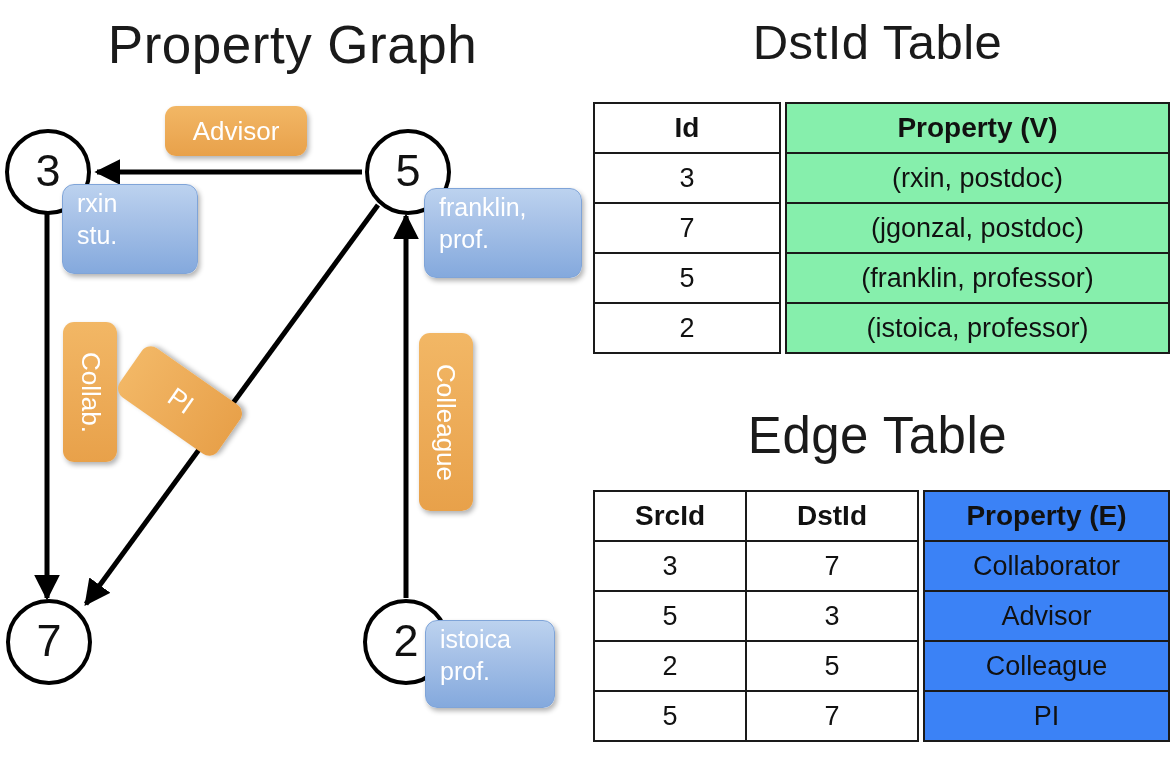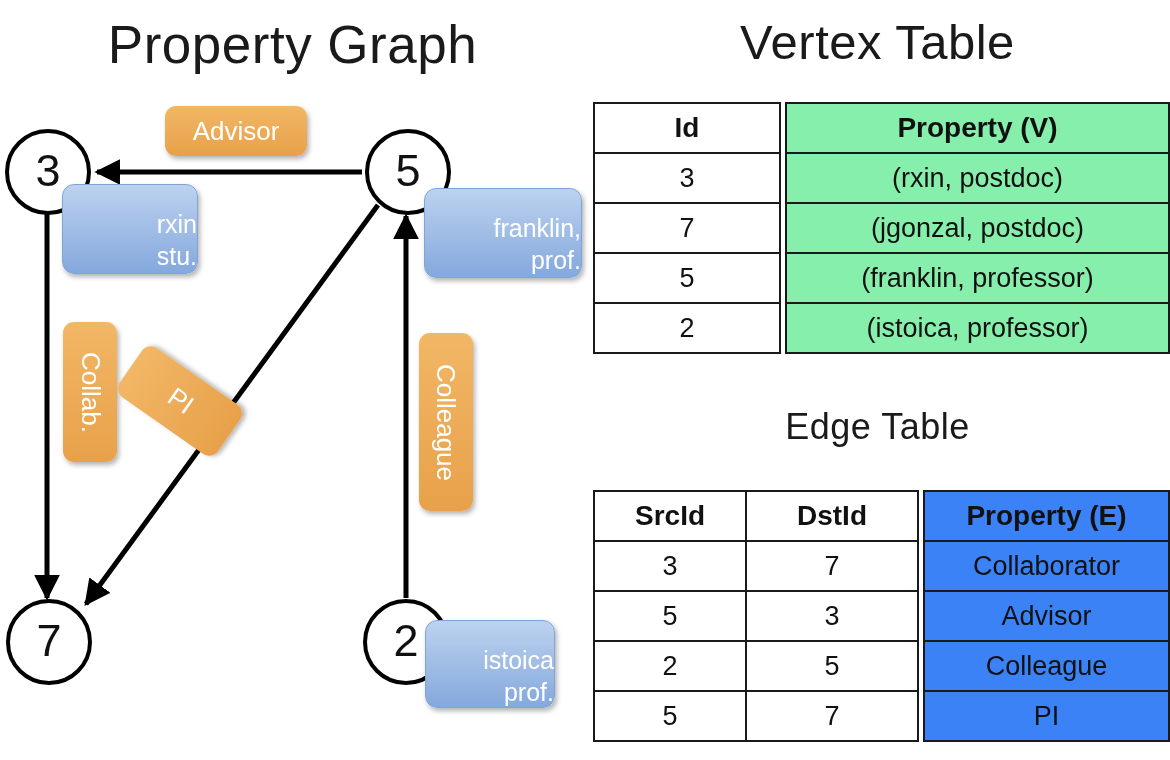--- a/index.html
+++ b/index.html
@@ -31,21 +31,21 @@
     font-size: 53px;
   }
   #title-vertex-table {
     left: 585px; top: 14px; width: 585px;
     text-align: center;
     font-size: 49px;
   }
   #title-edge-table {
     left: 585px; top: 406px; width: 585px;
     text-align: center;
-    font-size: 36px;
+    font-size: 51px;
   }
 
   
   #graph-canvas {
     position: absolute;
     left: 0; top: 0;
     width: 585px; height: 760px;
   }
   #graph-edges {
     position: absolute;
@@ -74,24 +74,23 @@
   .prop-box {
     position: absolute;
     border-radius: 12px;
     background: linear-gradient(to bottom, #bcd2ef 0%, #a9c3e8 35%, #84a9dd 100%);
     border: 1px solid #7fa4d8;
     box-shadow: 2px 3px 5px rgba(0,0,0,0.30);
     color: #ffffff;
     font-size: 25px;
     font-weight: 300;
     line-height: 1.28;
-    padding: 23px 0 9px 14px;
+    padding: 2px 0 9px 14px;
     box-sizing: border-box;
     white-space: pre-line;
-    text-align: right;
   }
 
   
   .edge-label {
     position: absolute;
     border-radius: 11px;
     background: linear-gradient(to bottom, #f2b765 0%, #eeae5b 40%, #e8a14a 100%);
     border: 1px solid #e3a css;
     box-shadow: 2px 3px 5px rgba(0,0,0,0.30);
     color: #ffffff;
@@ -129,21 +128,21 @@
   .tbl th { font-weight: 700; font-size: 28px; }
   .v-prop { background: #86efac; }
   .e-prop { background: #3b82f6; }
   .spacer-col { border: none !important; width: 6px; padding: 0 !important; }
 </style>
 </head>
 <body>
 
 <div class="title" id="title-property-graph">Property Graph</div>
 
-<div class="title" id="title-vertex-table">Vertex Table</div>
+<div class="title" id="title-vertex-table">DstId Table</div>
 
 <div class="title" id="title-edge-table">Edge Table</div>
 
 <div id="graph-canvas">
 
   <svg id="graph-edges" viewBox="0 0 585 760">
     <defs>
       <marker id="arrowhead" viewBox="0 0 10 10" refX="9" refY="5" markerWidth="5.2" markerHeight="5.2" orient="auto-start-reverse">
         <path d="M 0 0 L 10 5 L 0 10 z" fill="#000"></path>
       </marker>

